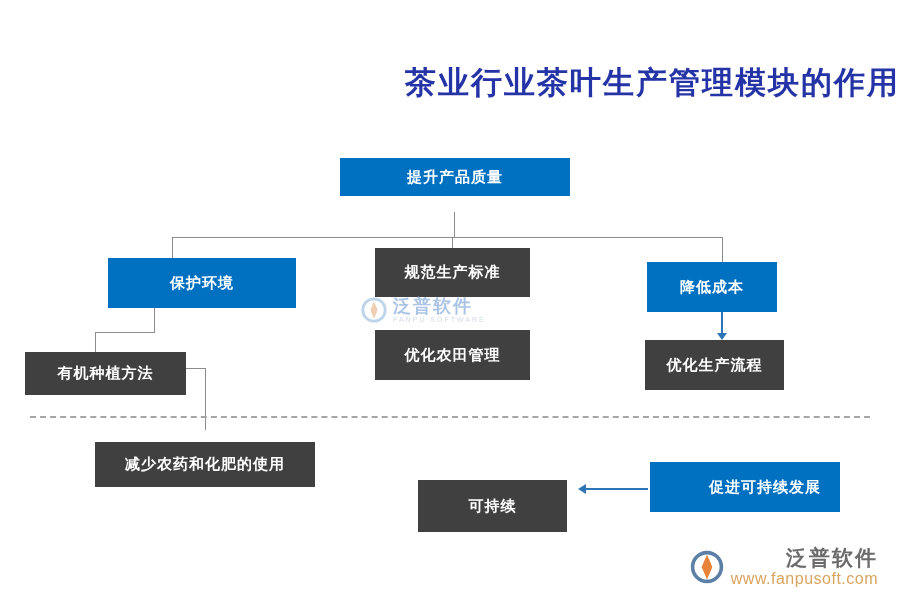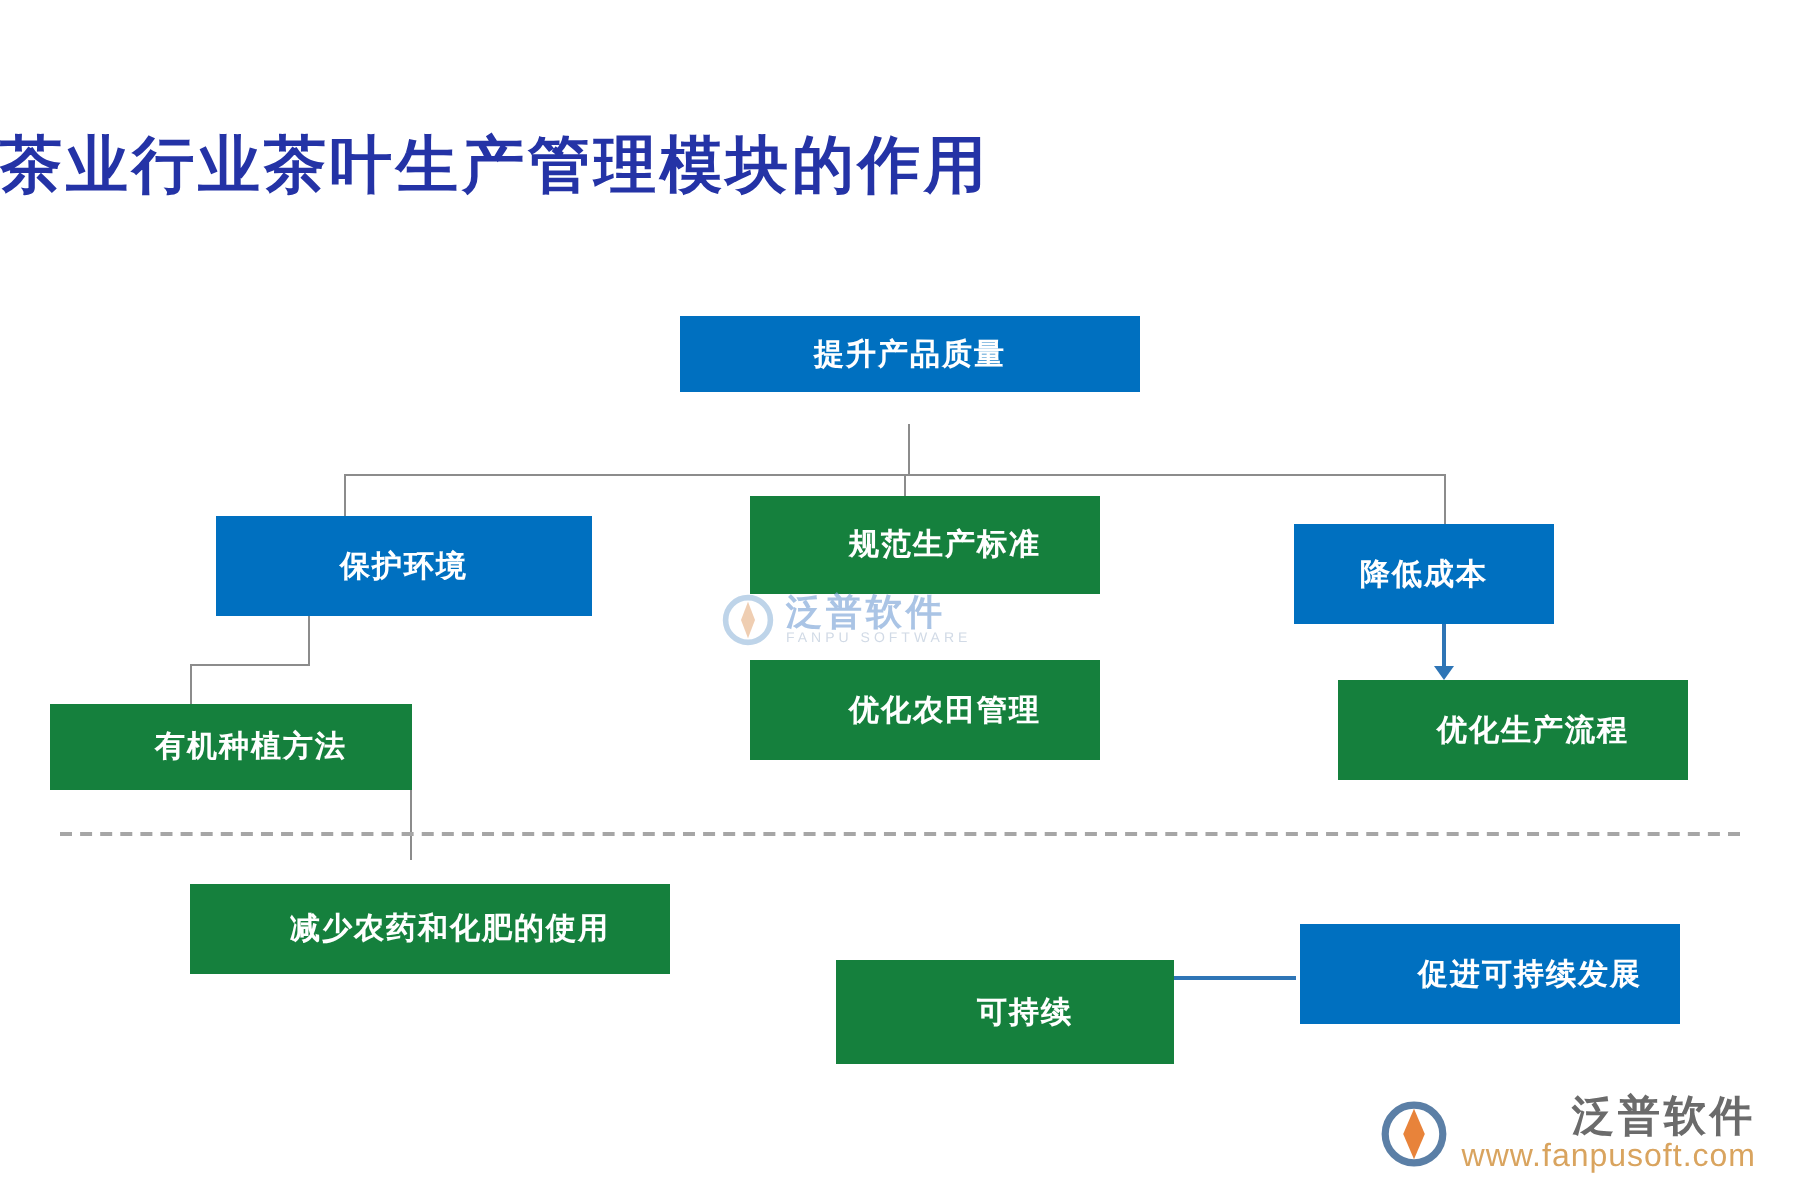--- a/index.html
+++ b/index.html
@@ -1,30 +1,30 @@
 <!DOCTYPE html>
 <html><head>
 <meta charset="utf-8">
 <style>
   html,body{margin:0;padding:0;background:#ffffff;}
   #canvas{
     position:relative;width:900px;height:600px;background:#ffffff;overflow:hidden;
     font-family:"Liberation Sans","DejaVu Sans",sans-serif;
   }
   .page-title{
-    position:absolute;left:0;top:62px;width:900px;text-align:left;
+    position:absolute;left:0;top:62px;width:900px;text-align:right;
     font-family:"Liberation Serif","DejaVu Serif",serif;
     font-size:31px;font-weight:bold;color:#2433a6;letter-spacing:2px;
   }
   .node{
     position:absolute;display:flex;align-items:center;justify-content:center;
     color:#ffffff;font-size:15px;font-weight:bold;letter-spacing:1px;text-align:center;
   }
   .node.blue{background:#0070C0;}
-  .node.gray{background:#15803d;padding-left:20px;}
+  .node.gray{background:#404040;}
   .line{position:absolute;background:#8c8c8c;}
   .blue-line{position:absolute;background:#2e75b6;}
   .arrow-down{
     position:absolute;width:0;height:0;
     border-left:5px solid transparent;border-right:5px solid transparent;
     border-top:7px solid #2e75b6;
   }
   .arrow-left{
     position:absolute;width:0;height:0;
     border-top:5px solid transparent;border-bottom:5px solid transparent;
@@ -80,21 +80,21 @@
   <div class="blue-line" style="left:586px;top:488px;width:62px;height:2px;"></div>
   <div class="arrow-left" style="left:578px;top:484px;"></div>
 
   <div class="dashed-divider"></div>
 
   <div class="node blue" style="left:340px;top:158px;width:230px;height:38px;">提升产品质量</div>
   <div class="node blue" style="left:108px;top:258px;width:188px;height:50px;">保护环境</div>
   <div class="node gray" style="left:375px;top:248px;width:155px;height:49px;">规范生产标准</div>
   <div class="node blue" style="left:647px;top:262px;width:130px;height:50px;">降低成本</div>
   <div class="node gray" style="left:375px;top:330px;width:155px;height:50px;">优化农田管理</div>
-  <div class="node gray" style="left:645px;top:340px;width:155px;height:50px;margin-left:24px;">优化生产流程</div>
+  <div class="node gray" style="left:645px;top:340px;width:139px;height:50px;">优化生产流程</div>
   <div class="node gray" style="left:25px;top:352px;width:161px;height:43px;">有机种植方法</div>
   <div class="node gray" style="left:95px;top:430px;width:220px;height:45px;margin-top:12px;">减少农药和化肥的使用</div>
   <div class="node gray" style="left:418px;top:480px;width:149px;height:52px;text-align:center;">可持续</div>
   <div class="node blue" style="left:650px;top:462px;width:150px;height:50px;padding-left:40px;">促进可持续发展</div>
 
   <div class="watermark">
     <svg class="compass" width="28" height="28" viewBox="0 0 40 40">
       <circle cx="20" cy="20" r="16" fill="none" stroke="#9cbede" stroke-width="4"></circle>
       <path d="M20 7 L25 20 L20 33 L15 20 Z" fill="#e8b48a"></path>
     </svg>

